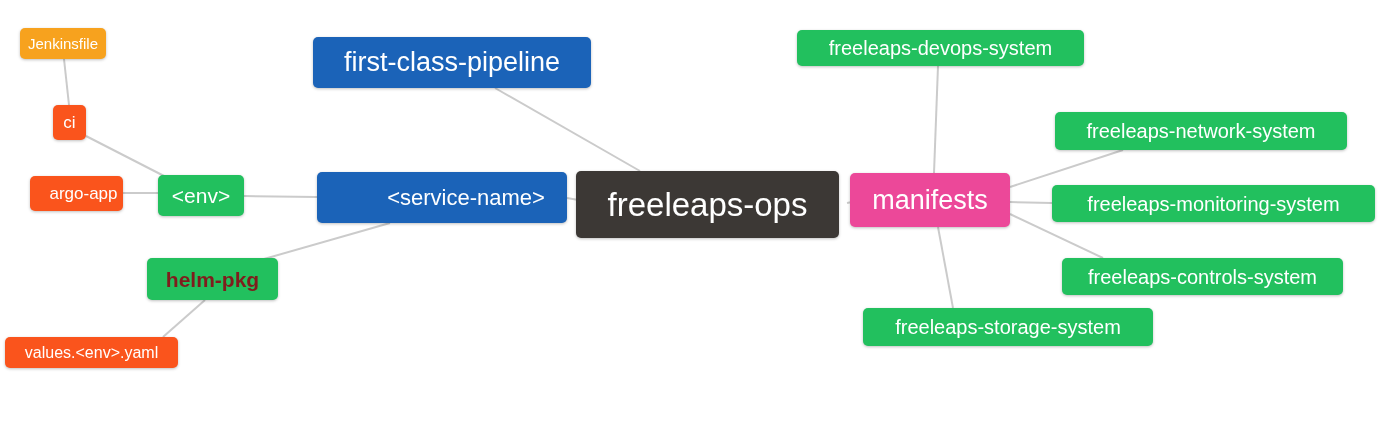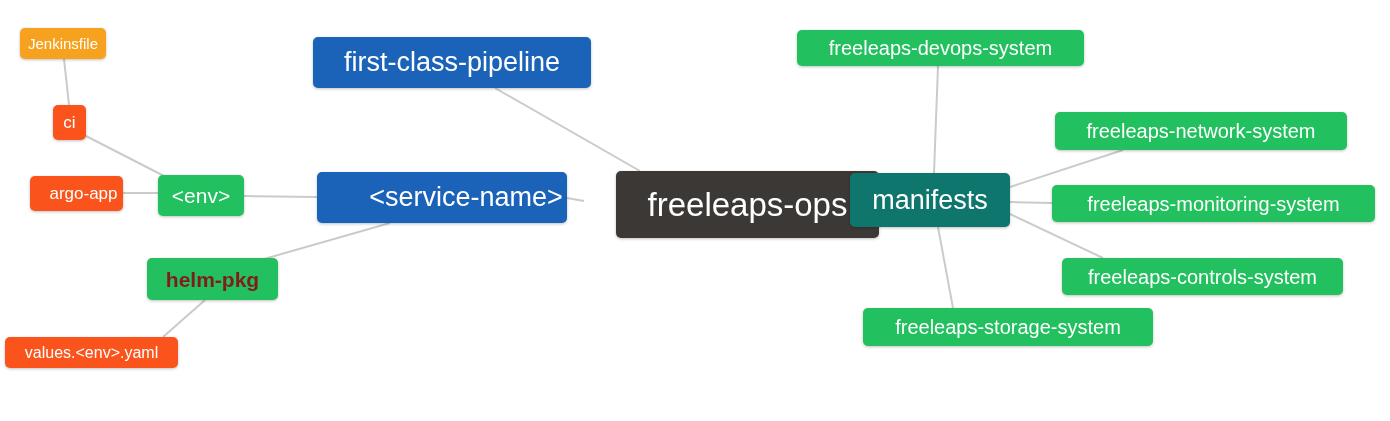--- a/index.html
+++ b/index.html
@@ -57,24 +57,24 @@
       <line x1="1010" y1="202" x2="1052" y2="203" stroke="#cbcbcb" stroke-width="2"></line>
       <line x1="1010" y1="214" x2="1103" y2="258" stroke="#cbcbcb" stroke-width="2"></line>
       <line x1="938" y1="227" x2="953" y2="308" stroke="#cbcbcb" stroke-width="2"></line>
     </svg>
   <div id="nodes">
       <div class="node" style="left: 20px; top: 28px; width: 86px; height: 31px; font-size: 15px; background: rgb(247, 162, 30); color: rgb(255, 255, 255);">Jenkinsfile</div>
       <div class="node" style="left: 53px; top: 105px; width: 33px; height: 35px; font-size: 17px; background: rgb(250, 84, 28); color: rgb(255, 255, 255);">ci</div>
       <div class="node" style="left: 30px; top: 176px; width: 93px; height: 35px; font-size: 17px; background: rgb(250, 84, 28); color: rgb(255, 255, 255); padding-left: 14px;">argo-app</div>
       <div class="node" style="left: 158px; top: 175px; width: 86px; height: 41px; font-size: 21px; background: rgb(34, 192, 94); color: rgb(255, 255, 255);">&lt;env&gt;</div>
       <div class="node" style="left: 313px; top: 37px; width: 278px; height: 51px; font-size: 27px; background: rgb(27, 99, 184); color: rgb(255, 255, 255);">first-class-pipeline</div>
-      <div class="node" style="left: 317px; top: 172px; width: 250px; height: 51px; font-size: 27px; background: rgb(27, 99, 184); color: rgb(255, 255, 255); padding-left: 48px;">&lt;service-name&gt;</div>
+      <div class="node" style="left: 317px; top: 172px; width: 250px; height: 51px; font-size: 22px; background: rgb(27, 99, 184); color: rgb(255, 255, 255); padding-left: 48px;">&lt;service-name&gt;</div>
       <div class="node" style="left: 147px; top: 258px; width: 131px; height: 42px; font-size: 21px; background: rgb(34, 192, 94); color: #7f1d1d; font-weight: bold;">helm-pkg</div>
       <div class="node" style="left: 5px; top: 337px; width: 173px; height: 31px; font-size: 16px; background: rgb(250, 84, 28); color: rgb(255, 255, 255);">values.&lt;env&gt;.yaml</div>
-      <div class="node" style="left: 616px; top: 171px; width: 263px; height: 67px; font-size: 33px; background: rgb(60, 56, 53); color: rgb(255, 255, 255);">freeleaps-ops</div>
-      <div class="node" style="left: 850px; top: 173px; width: 160px; height: 54px; font-size: 27px; background: #0f766e; color: rgb(255, 255, 255);">manifests</div>
+      <div class="node" style="left: 576px; top: 171px; width: 263px; height: 67px; font-size: 33px; background: rgb(60, 56, 53); color: rgb(255, 255, 255);">freeleaps-ops</div>
+      <div class="node" style="left: 850px; top: 173px; width: 160px; height: 54px; font-size: 27px; background: #ec4899; color: rgb(255, 255, 255);">manifests</div>
       <div class="node" style="left: 797px; top: 30px; width: 287px; height: 36px; font-size: 20px; background: rgb(34, 192, 94); color: rgb(255, 255, 255);">freeleaps-devops-system</div>
       <div class="node" style="left: 1055px; top: 112px; width: 292px; height: 38px; font-size: 20px; background: rgb(34, 192, 94); color: rgb(255, 255, 255);">freeleaps-network-system</div>
       <div class="node" style="left: 1052px; top: 185px; width: 323px; height: 37px; font-size: 20px; background: rgb(34, 192, 94); color: rgb(255, 255, 255);">freeleaps-monitoring-system</div>
       <div class="node" style="left: 1062px; top: 258px; width: 281px; height: 37px; font-size: 20px; background: rgb(34, 192, 94); color: rgb(255, 255, 255);">freeleaps-controls-system</div>
       <div class="node" style="left: 815px; top: 308px; width: 290px; height: 38px; font-size: 20px; background: rgb(34, 192, 94); color: rgb(255, 255, 255); margin-left: 48px;">freeleaps-storage-system</div>
     </div>
 </div>
 
 </body></html>

